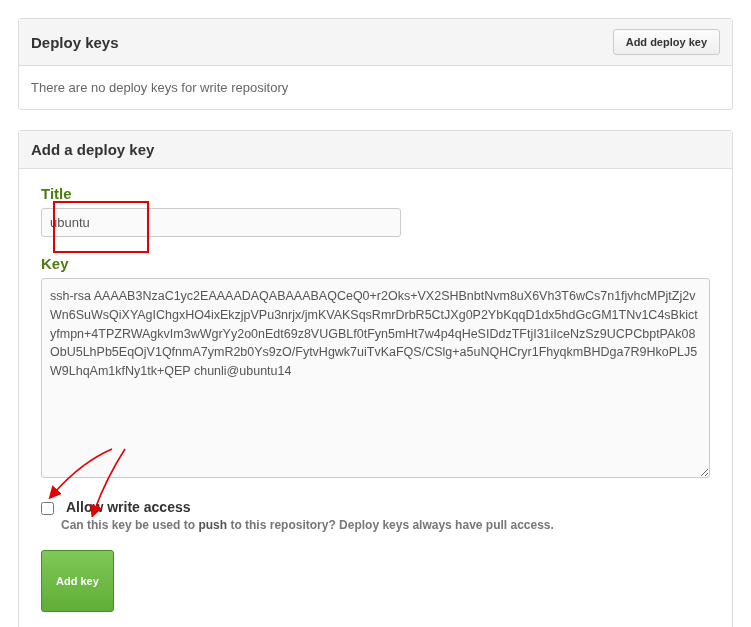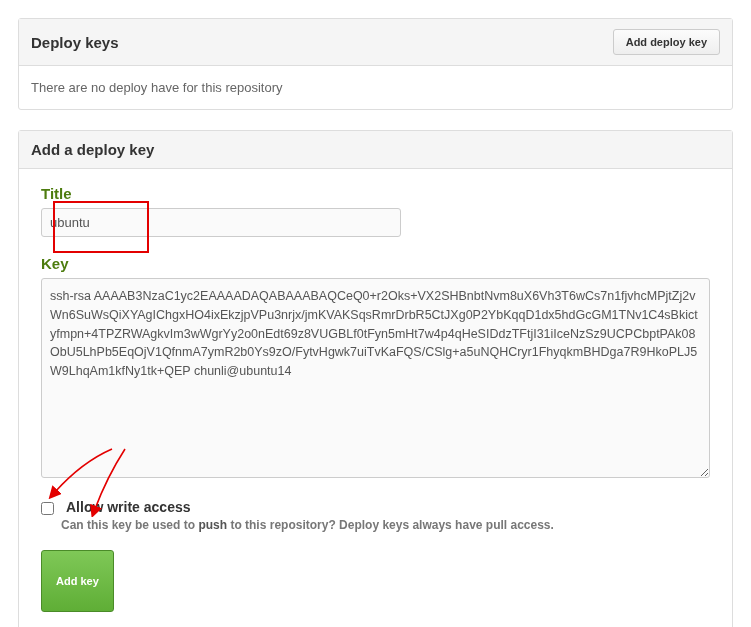--- a/index.html
+++ b/index.html
@@ -143,21 +143,21 @@
     }
   </style>
 </head>
 <body>
 
 <div class="panel">
   <div class="panel-header">
     <span class="panel-header-title">Deploy keys</span>
     <button class="btn">Add deploy key</button>
   </div>
-  <div class="panel-body">There are no deploy have for this repository</div>
+  <div class="panel-body">There are no deploy keys for write repository</div>
 </div>
 
 <div class="panel">
   <div class="panel-header">
     <span class="panel-header-title">Add a deploy key</span>
   </div>
   <div class="form-section">
 
     <div class="title-group-wrap">
       <div class="form-group">

